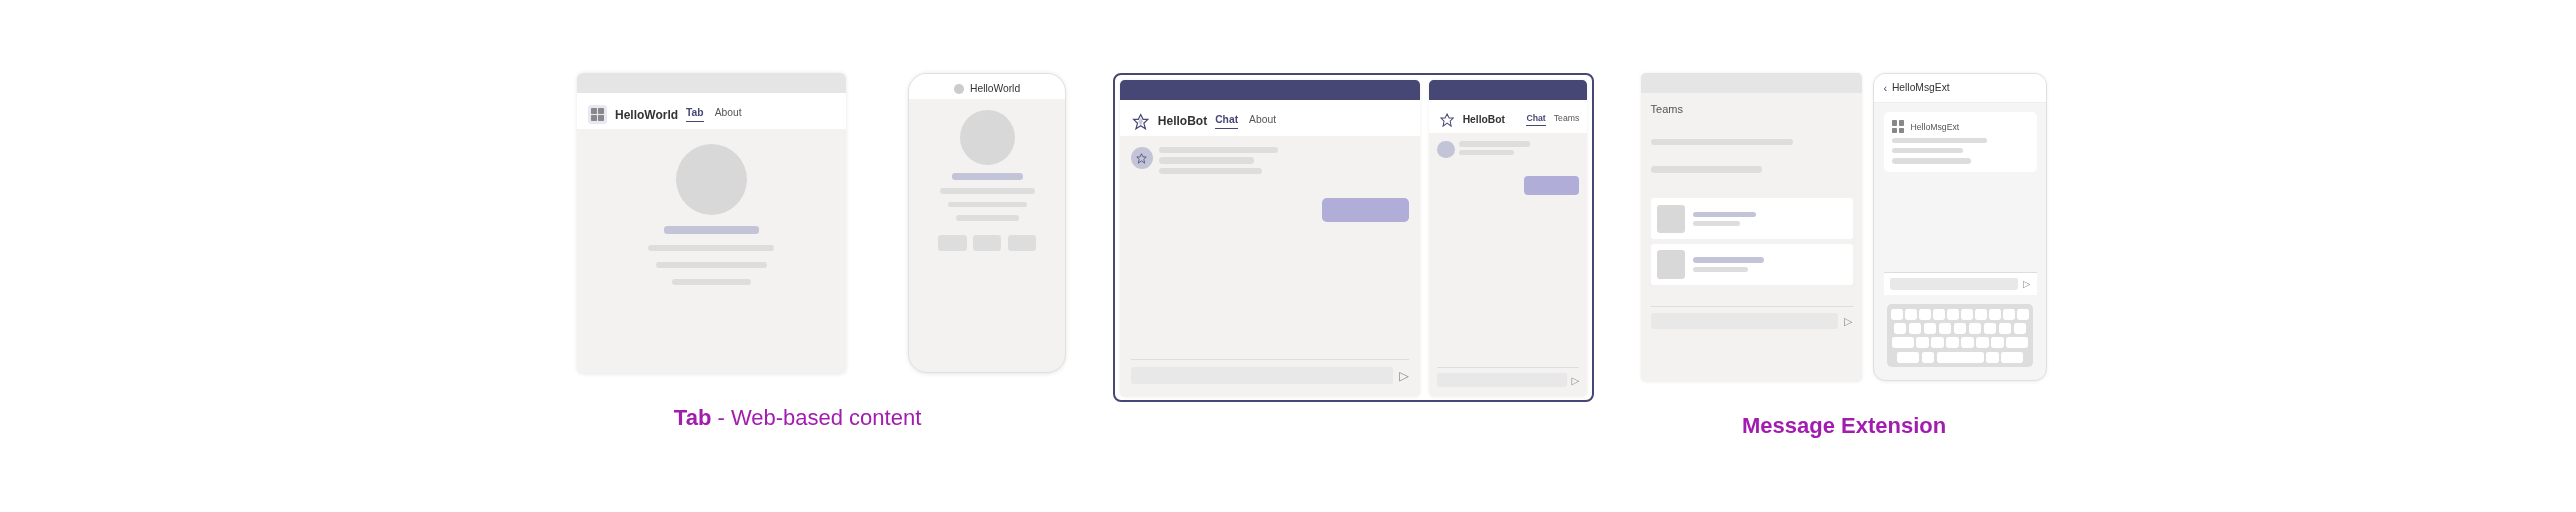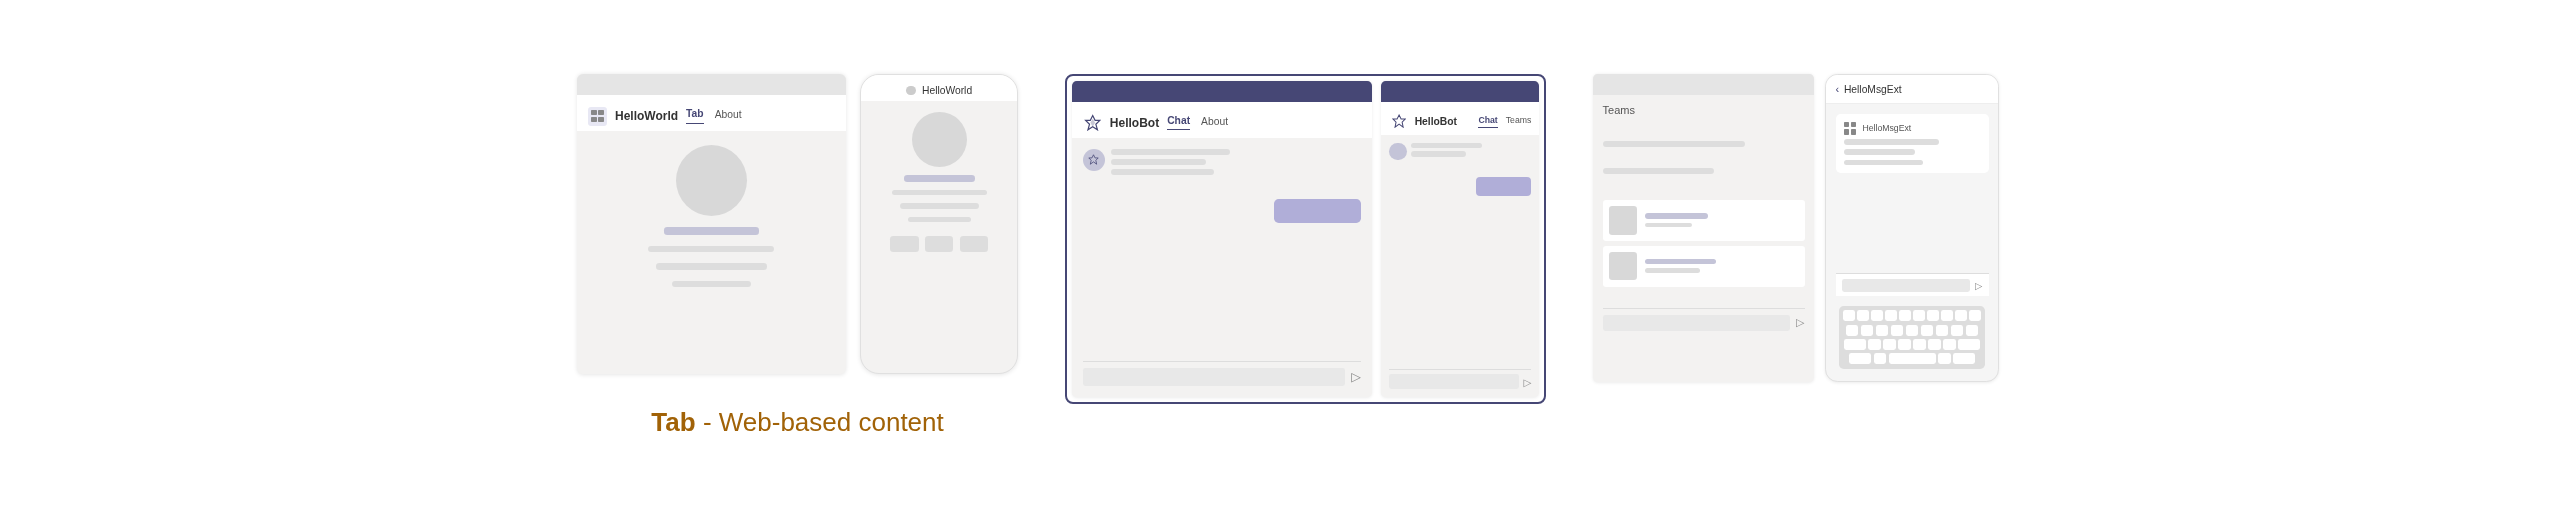--- a/index.html
+++ b/index.html
@@ -24,33 +24,34 @@
     }
 
     
     .card-group {
       display: flex;
       flex-direction: column;
       align-items: center;
       gap: 14.2px;
     }
     .card-label {
-      font-size: 26px;
-      color: #a16207;
+      font-size: 22px;
+      color: #a21caf;
       text-align: center;
       margin-top: 18px;
     }
     .card-label strong {
       font-weight: 700;
     }
     .mock-window {
       border-radius: 4.7px;
       overflow: hidden;
       background: #f3f2f1;
       box-shadow: 0 0.8px 4.7px rgba(0,0,0,0.10);
+      margin-left: 48px;
     }
 
     
     .tab-group {
       display: flex;
       flex-direction: row;
       gap: 14.2px;
     }
 
     
@@ -627,16 +628,19 @@
               <div class="key"></div>
               <div class="key" style="width:47px;"></div>
               <div class="key"></div>
               <div class="key key-wide"></div>
             </div>
           </div>
         </div>
       </div>
     </div>
 
+    <div class="card-label">
+      <strong>Message Extension</strong><span></span>
+    </div>
   </div>
 
 </div>
 
 
 </body></html>

